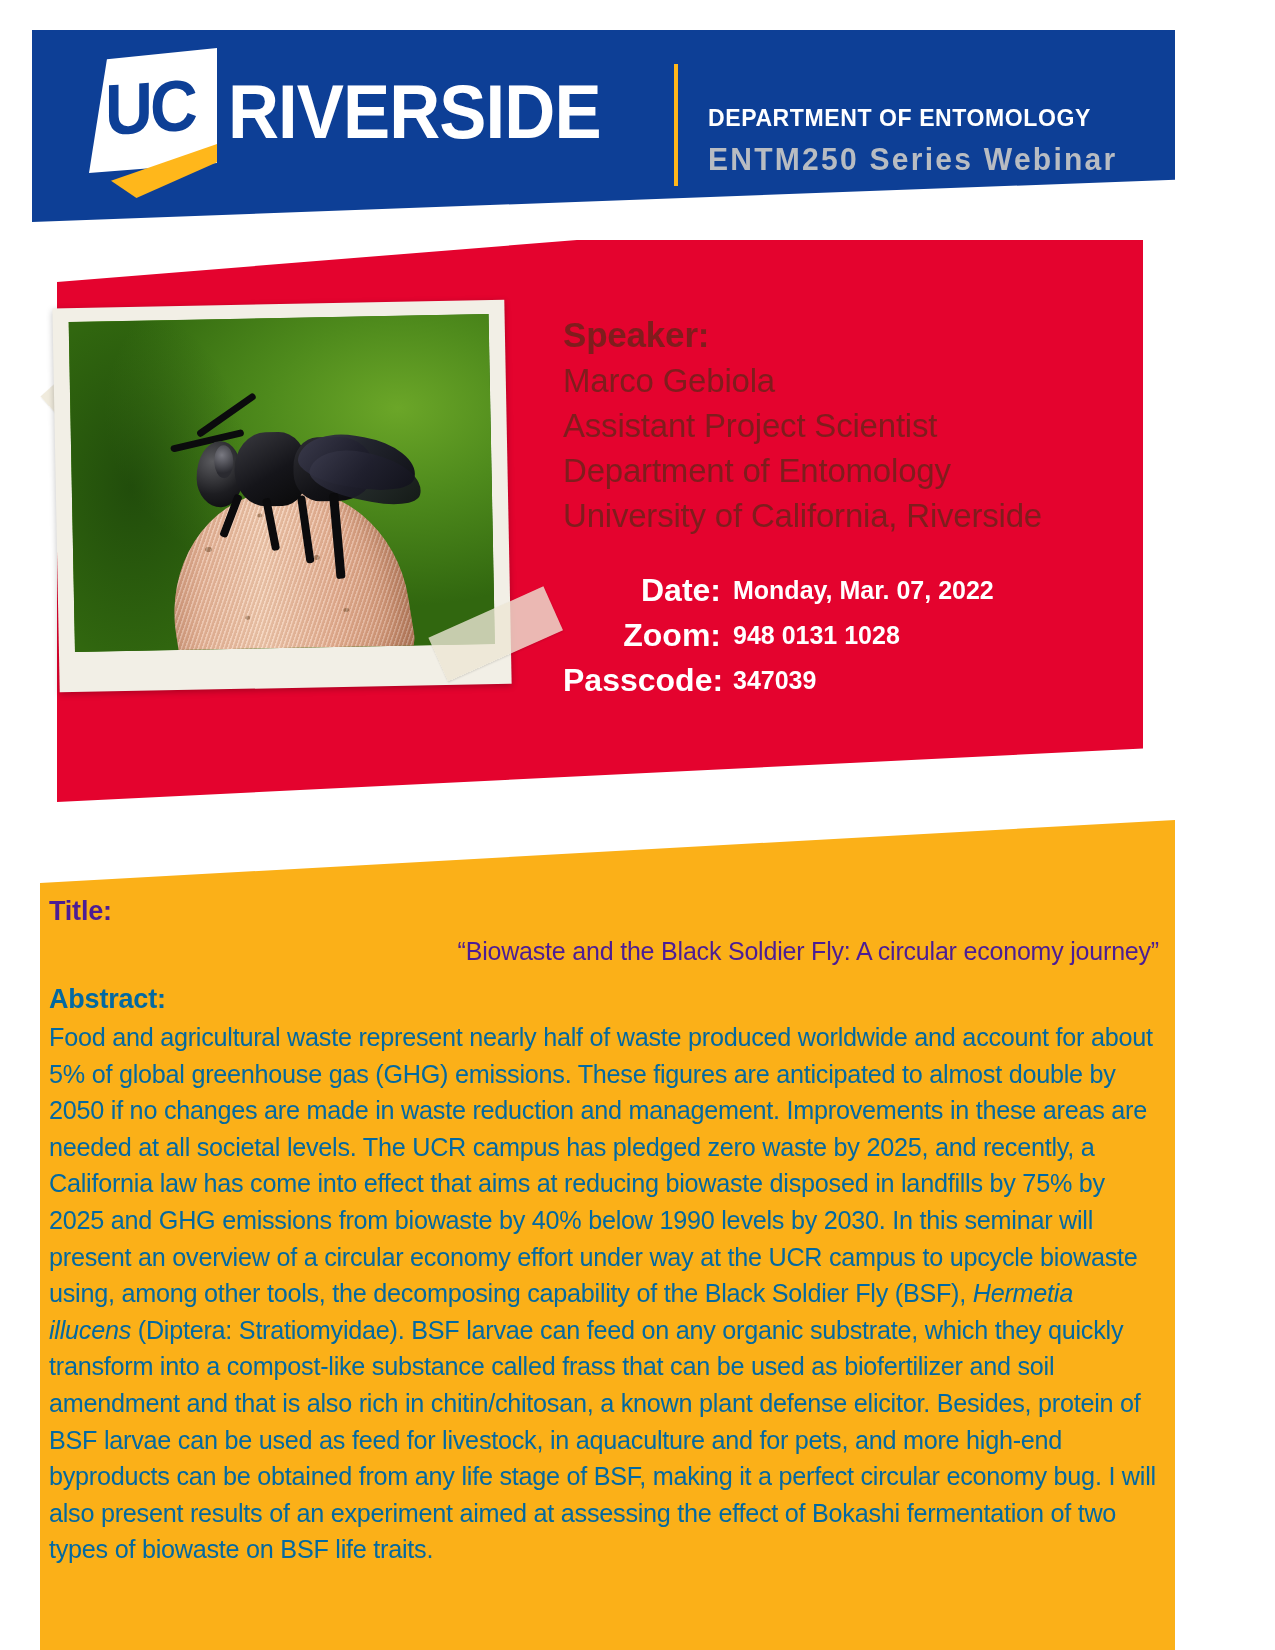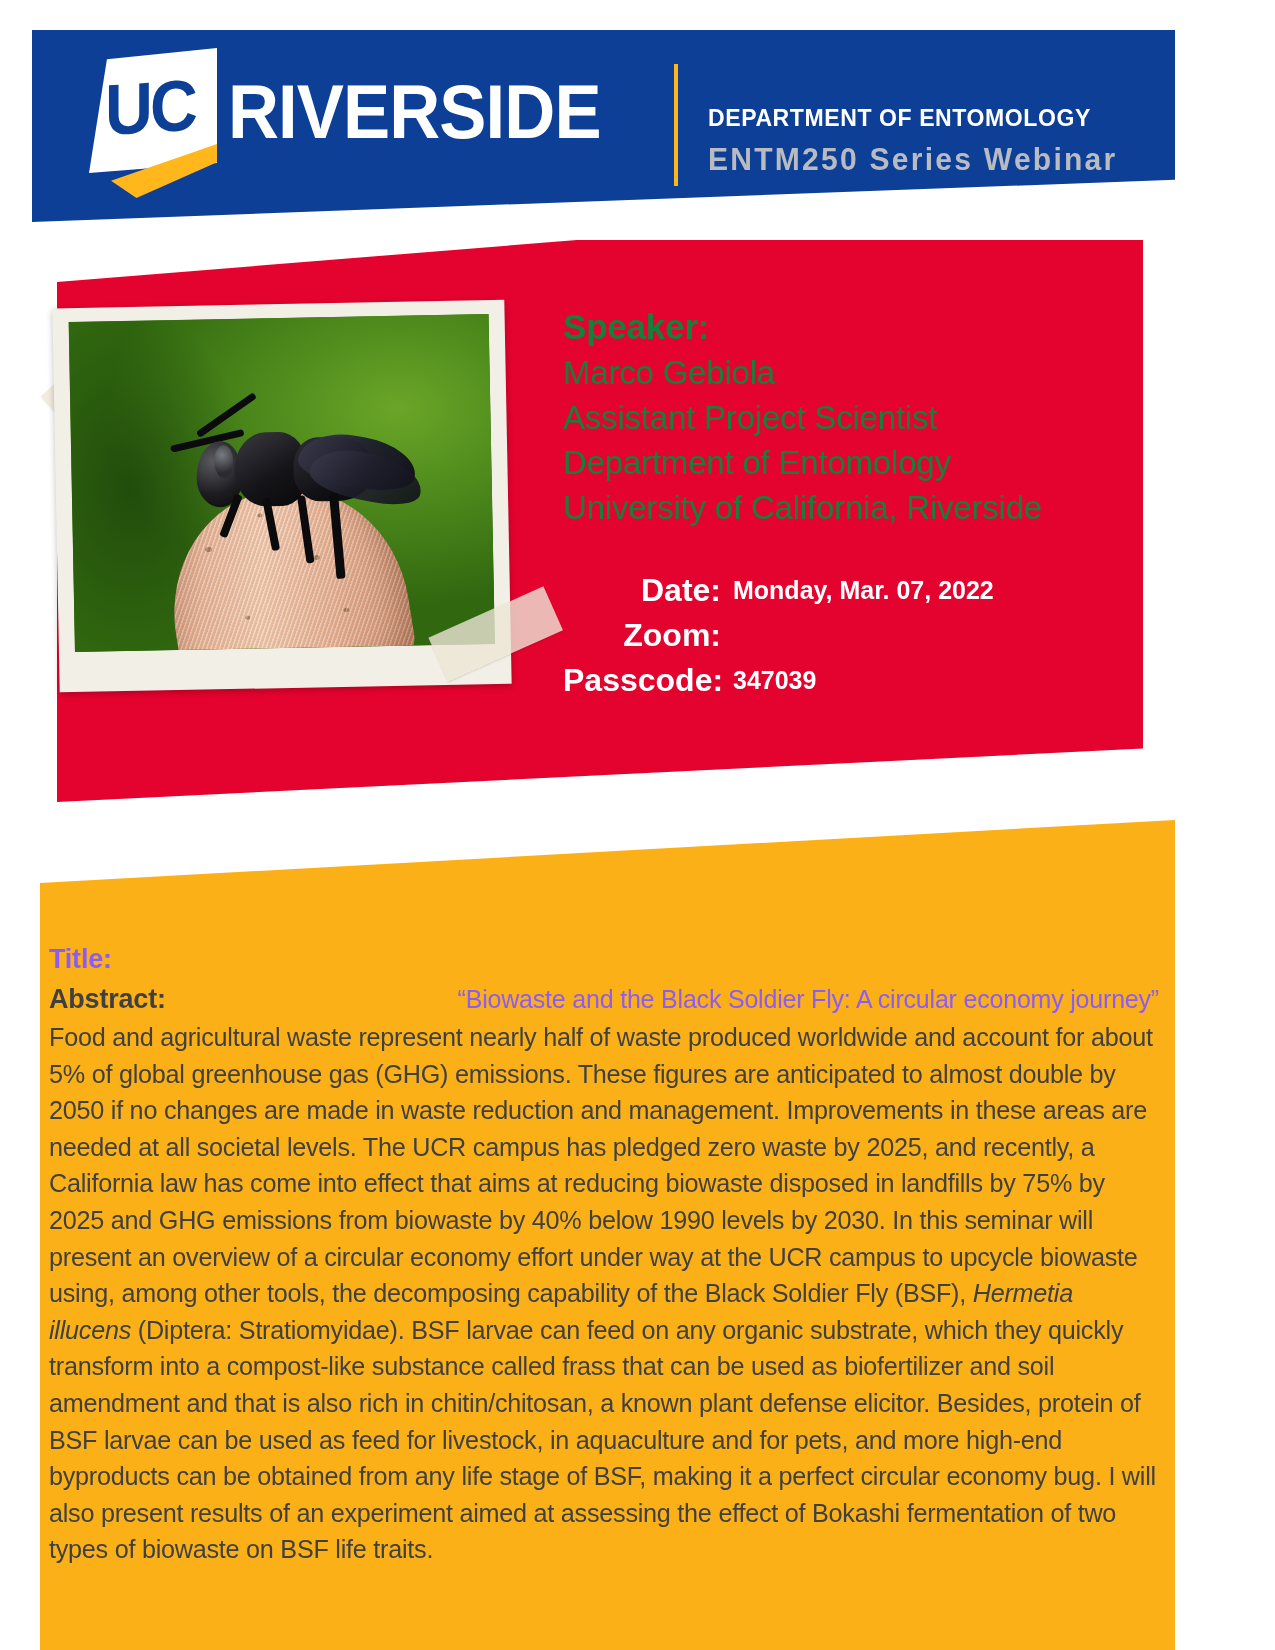--- a/index.html
+++ b/index.html
@@ -269,23 +269,23 @@
     background: rgba(236,230,212,0.80);
     box-shadow: 0 1px 2px rgba(0,0,0,0.12);
   }
   .tape.t1 { left: -6px; top: 46px; width: 132px; height: 54px; transform: rotate(-41deg); }
   .tape.t2 { left: 380px; top: 318px; width: 126px; height: 48px; transform: rotate(-23deg); }
 
   
   .speaker-block {
     position: absolute;
     left: 563px;
-    top: 304px;
+    top: 312px;
     width: 590px;
-    color: #15803d;
+    color: #7f1d1d;
   }
   .speaker-heading {
     font-family: "Liberation Sans", sans-serif;
     font-weight: bold;
     font-size: 35px;
     line-height: 46px;
     letter-spacing: -0.2px;
   }
   .speaker-line {
     font-family: "Liberation Sans", sans-serif;
@@ -333,22 +333,21 @@
     background: #fbb018;
     -webkit-clip-path: polygon(0 7.6%, 100% 0, 100% 100%, 0 100%);
     clip-path: polygon(0 7.6%, 100% 0, 100% 100%, 0 100%);
   }
 
   .title-block {
     position: absolute;
     left: 49px;
     top: 893px;
     width: 1110px;
-    color: #8b5cf6;
-    margin-top: 48px;
+    color: #4c1d95;
   }
   .section-heading {
     font-family: "Liberation Sans", sans-serif;
     font-weight: bold;
     font-size: 27px;
     line-height: 36px;
     letter-spacing: -0.2px;
   }
   .title-text {
     font-family: "Liberation Sans", sans-serif;
@@ -357,21 +356,21 @@
     letter-spacing: -0.2px;
     margin-top: 4px;
     text-align: right;
   }
 
   .abstract-block {
     position: absolute;
     left: 49px;
     top: 981px;
     width: 1112px;
-    color: #404040;
+    color: #0369a1;
   }
   .abstract-text {
     font-family: "Liberation Sans", sans-serif;
     font-size: 25.2px;
     line-height: 36.6px;
     letter-spacing: -0.25px;
     text-align: left;
     margin-top: 2px;
   }
   .abstract-text i { font-style: italic; }
@@ -438,20 +437,21 @@
     <div class="speaker-line">University of California, Riverside</div>
   </div>
 
   <div class="detail-block">
     <div class="detail-row">
       <span class="detail-label">Date:</span>
       <span class="detail-value">Monday, Mar. 07, 2022</span>
     </div>
     <div class="detail-row">
       <span class="detail-label">Zoom:</span>
+      <span class="detail-value">948 0131 1028</span>
     </div>
     <div class="detail-row">
       <span class="detail-label">Passcode:</span>
       <span class="detail-value">347039</span>
     </div>
   </div>
 
   <div class="yellow-panel"></div>
 
   <div class="title-block">

